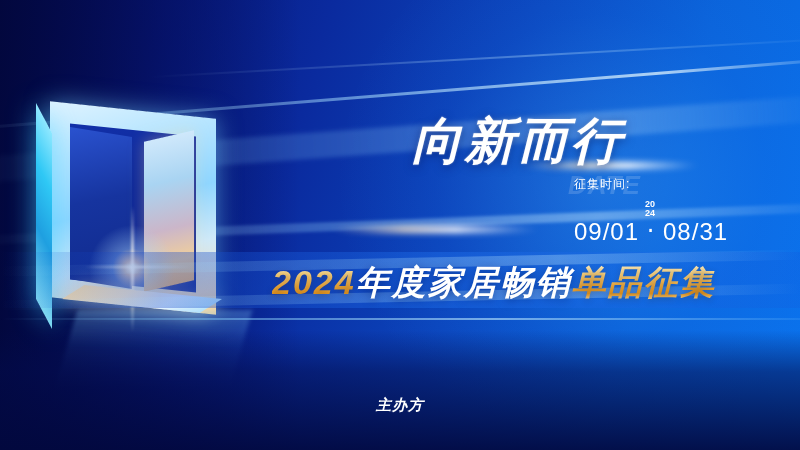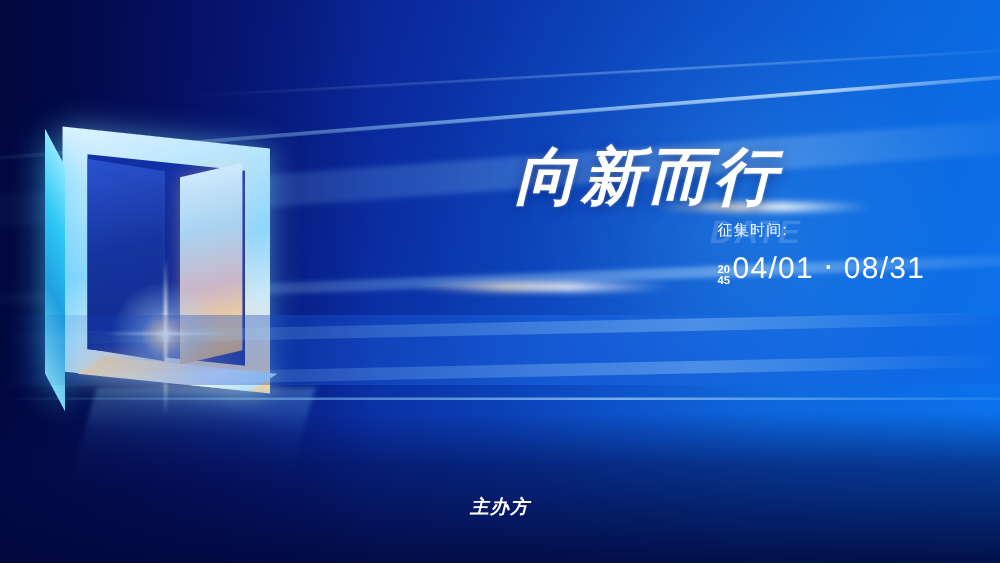--- a/index.html
+++ b/index.html
@@ -107,21 +107,21 @@
   
   #dateblock{position:absolute;left:574px;top:176px;}
   #date-watermark{
     position:absolute;left:-6px;top:-6px;font-size:26px;font-weight:700;font-style:italic;
     color:rgba(255,255,255,.16);letter-spacing:1px;
   }
   #date-label{
     position:relative;font-size:12px;color:#ffffff;letter-spacing:1px;font-weight:400;
   }
   #date-range{
-    position:relative;margin-top:7px;display:flex;align-items:flex-end;color:#ffffff;
+    position:relative;margin-top:7px;display:flex;align-items:center;color:#ffffff;flex-direction:column;
   }
   #date-year{
     display:inline-flex;flex-direction:column;font-size:9px;font-weight:700;line-height:9px;
     margin-right:2px;letter-spacing:0;
   }
   #date-value{font-size:24px;letter-spacing:1px;font-weight:400;}
 
   
   #band{
     position:absolute;left:0;top:252px;width:800px;height:56px;
@@ -201,30 +201,33 @@
   <div class="headline" id="title1">向新而行</div>
 
   <div class="underglow" id="glow2"></div>
 
   <div id="dateblock">
     <div id="date-watermark">DATE</div>
     <div id="date-label">征集时间:</div>
     <div id="date-range">
       <span id="date-year">
         <span>20</span>
-        <span>45</span>
+        <span>24</span>
       </span>
-      <span id="date-value">04/01 ‧ 08/31</span>
+      <span id="date-value">09/01 ‧ 08/31</span>
     </div>
   </div>
 
   <div id="band">
     <div class="bandstreak" style="top:6px;"></div>
     <div class="bandstreak" style="top:40px;"></div>
   </div>
+  <div id="subtitle">
+    <span class="gold">2024</span><span class="wht">年度家居畅销</span><span class="gold">单品征集</span>
+  </div>
 
   <div class="floor"></div>
   <div class="floorline"></div>
 
   <div id="footer">
     <span id="organizer-label">主办方</span>
 
 
   </div>
 

